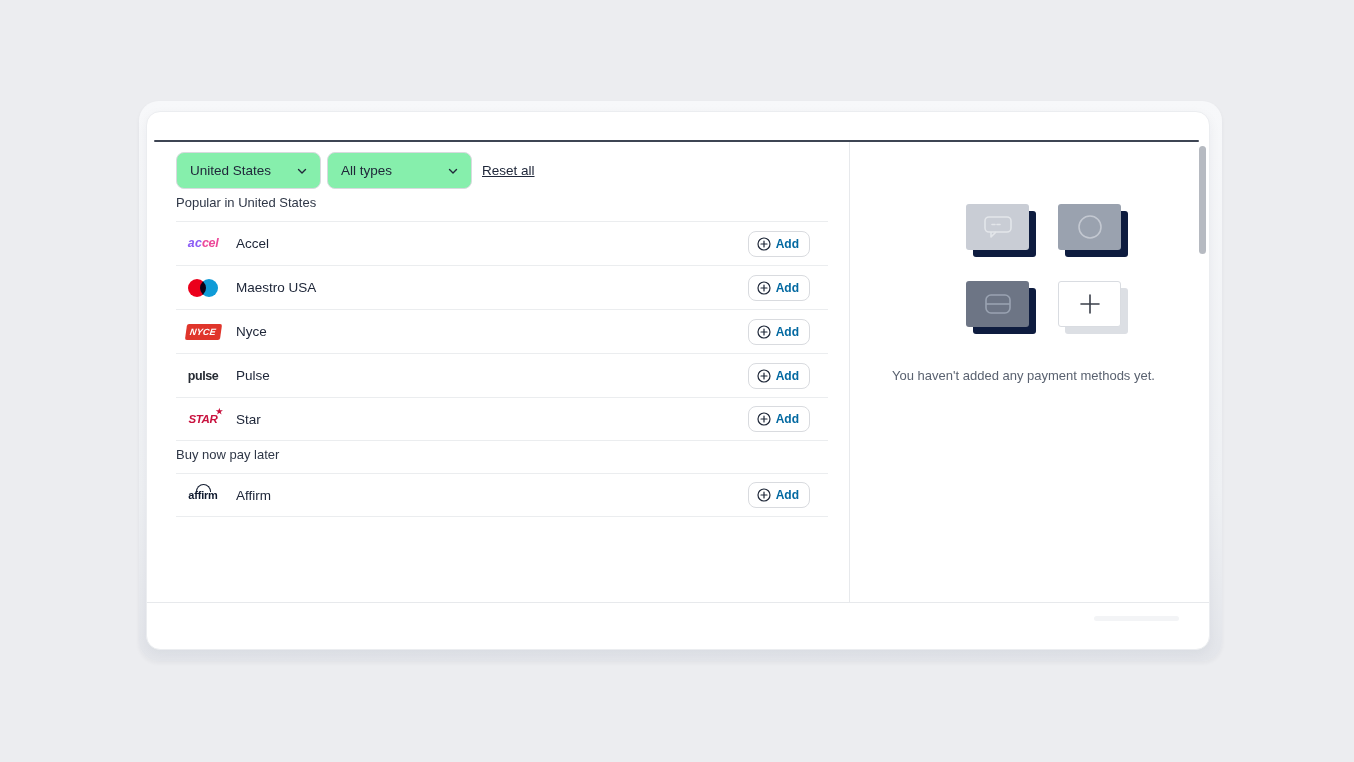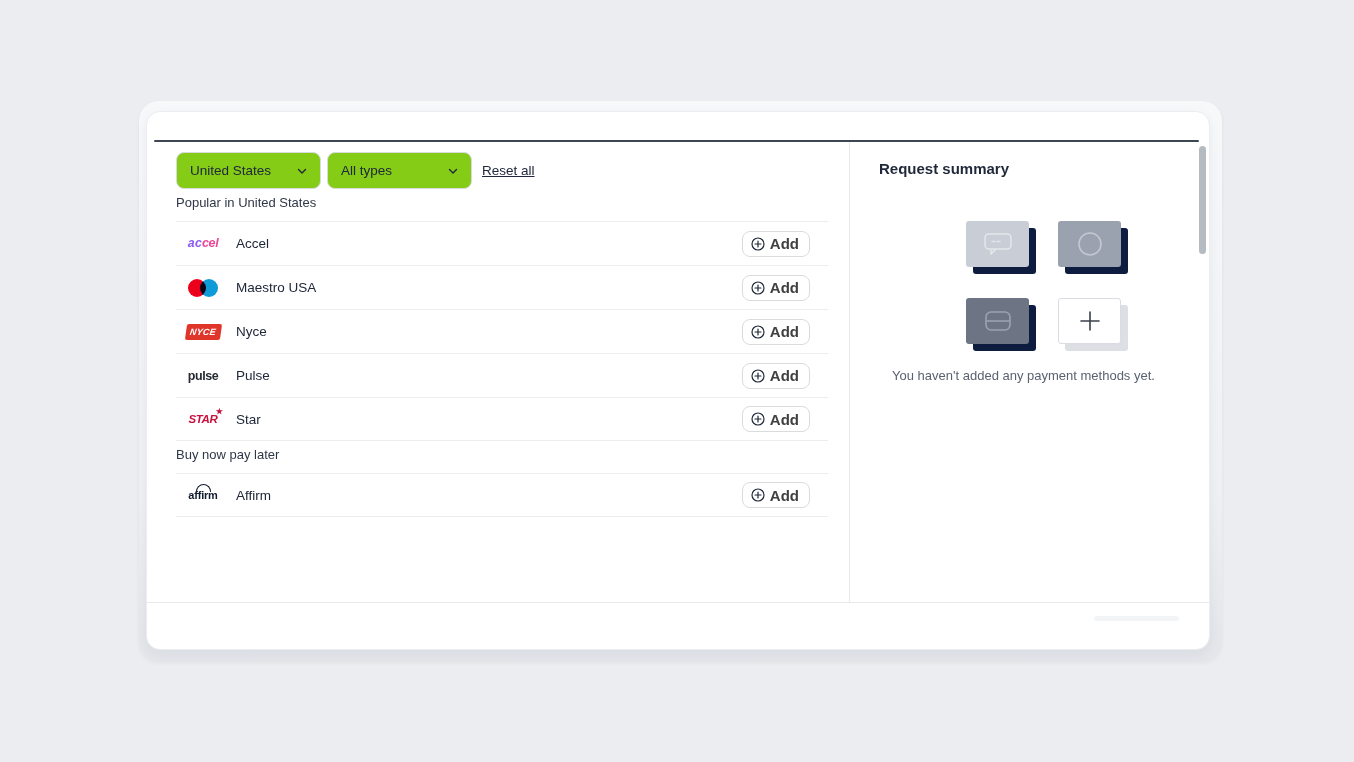--- a/index.html
+++ b/index.html
@@ -38,21 +38,21 @@
     font-size:14px; line-height:20px; color:#30353f; cursor:pointer; padding:0;
   }
   .modal-body { flex:1; display:flex; min-height:0; position:relative; }
   .left-col {
     width:703px; border-right:1px solid #e7e9ec;
     padding:8px 0 0 29px; overflow:hidden; position:relative;
   }
   .filters { display:flex; align-items:center; margin-top:2px; }
   .select {
     width:145px; height:37px; border:1px solid #d8dade; border-radius:8px;
-    background:#84cc16; display:flex; align-items:center; padding:0 12px 0 13px;
+    background:#86efac; display:flex; align-items:center; padding:0 12px 0 13px;
     font-size:13.5px; color:#20283a; cursor:pointer;
   }
   .select + .select { margin-left:6px;gap:8px; }
   .select .chev { margin-left:auto; display:flex; }
   .reset-link {
     margin-left:10px; font-size:13.5px; font-weight:400; color:#20283a;
     text-decoration:underline; cursor:pointer;
   }
   .section-label { font-size:13px; color:#2f3747; margin-top:6px; }
   .pm-list { width:652px; }
@@ -63,21 +63,21 @@
   }
   .pm-list .pm-row:first-child { margin-top:11px; }
   .pm-row.last { border-bottom:1px solid #ebedef; }
   .pm-name { font-size:13.5px; color:#20283a; margin-left:16px; }
   .logo-box { width:34px; height:24px; display:flex; align-items:center; justify-content:center; position:relative; flex:0 0 34px; }
   .add-btn {
     margin-left:auto; height:26px; padding:0 10px 0 8px;
     display:flex; align-items:center; gap:5px;
     background:#fff; border:1px solid #d9dbdf; border-radius:8px;
     font-family:"Liberation Sans", sans-serif;
-    font-size:15px; font-weight:600; color:#404040; cursor:pointer;
+    font-size:12px; font-weight:600; color:#0369a1; cursor:pointer;
   }
   
   .logo-accel { font-style:italic; font-weight:700; font-size:12.5px; letter-spacing:-.3px; }
   .logo-accel .p1 { color:#8b5cf6;font-family:Liberation Mono, monospace; } .logo-accel .p2 { color:#ec4899; }
   .logo-maestro { position:relative; width:30px; height:18px; }
   .logo-maestro .c1, .logo-maestro .c2 { position:absolute; width:18px; height:18px; border-radius:50%; top:0; }
   .logo-maestro .c1 { left:0; background:#eb001b; }
   .logo-maestro .c2 { left:12px; background:#0f9bd7; mix-blend-mode:multiply; }
   .logo-nyce {
     background:#e0352b; color:#fff; font-weight:700; font-style:italic; font-size:9px;
@@ -235,21 +235,20 @@
                 <path d="M7 4v6M4 7h6" stroke="#1f2839" stroke-width="1.2" stroke-linecap="round"></path>
               </svg>
             <span>Add</span>
           </button>
         </div>
 
       </div>
     </div>
 
     <div class="right-col">
-      <div class="summary-title">Request summary</div>
 
       <div class="illus">
         <div class="illus-cell">
           <span class="shadow"></span>
           <span class="card c-chat">
             <svg width="34" height="28" viewBox="0 0 34 28">
                 <rect x="4" y="4" width="26" height="15" rx="4" fill="none" stroke="#e3e6ea" stroke-width="1.6"></rect>
                 <path d="M10 19 L10 24 L15 19" fill="none" stroke="#e3e6ea" stroke-width="1.6" stroke-linejoin="round"></path>
                 <path d="M11 11.5h3M16 11.5h3" stroke="#e3e6ea" stroke-width="1.6" stroke-linecap="round"></path>
               </svg>

